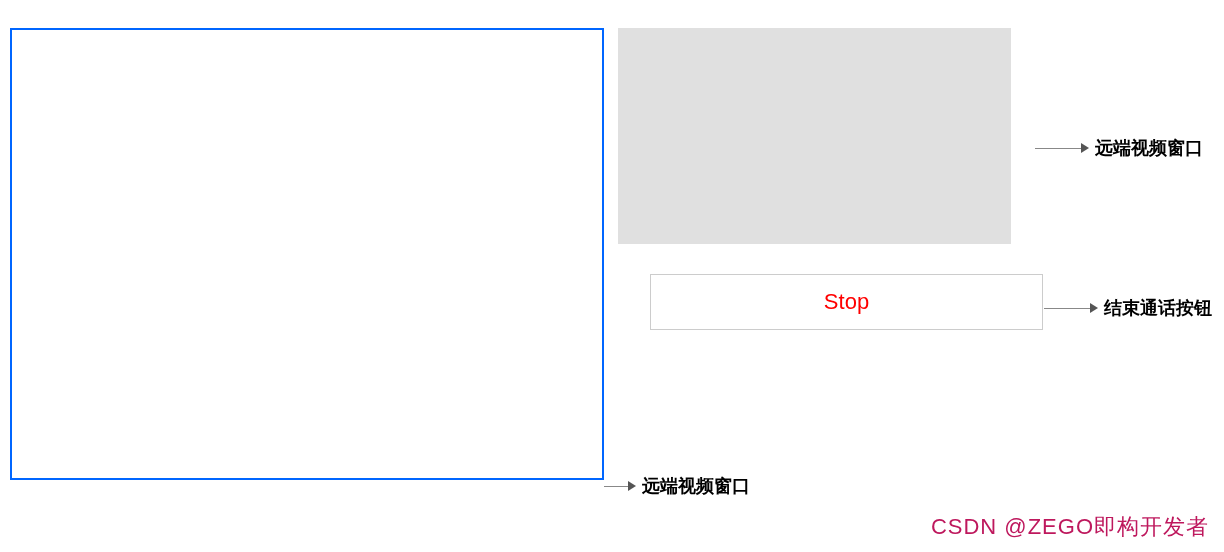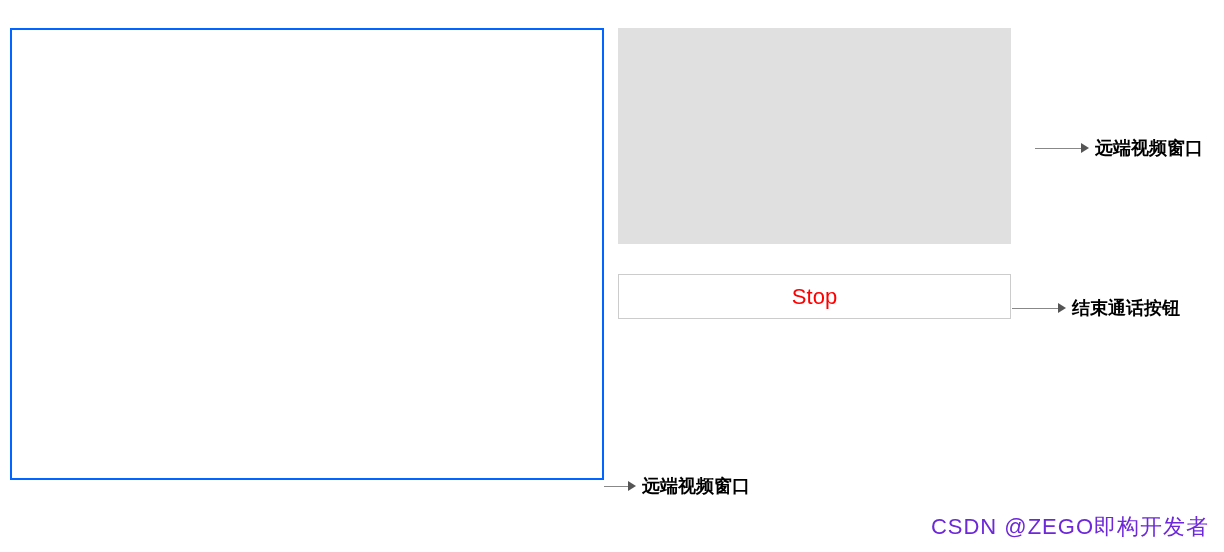--- a/index.html
+++ b/index.html
@@ -27,24 +27,24 @@
     .remote-video {
       position: absolute;
       left: 618px;
       top: 28px;
       width: 393px;
       height: 216px;
       background: #e0e0e0;
     }
     .stop-button {
       position: absolute;
-      left: 618px;
+      left: 650px;
       top: 274px;
       width: 393px;
-      height: 45px;
+      height: 56px;
       border: 1px solid #cccccc;
       background: #ffffff;
       display: flex;
       align-items: center;
       justify-content: center;
       cursor: pointer;
     }
     .stop-button-label {
       color: #ff0000;
       font-size: 22px;
@@ -80,38 +80,38 @@
     }
     .anno-remote {
       left: 1012px;
       top: 136px;
       margin-left: 23px;
     }
     .anno-remote .annotation-line {
       width: 46px;
     }
     .anno-stop {
-      left: 1012px;
+      left: 1044px;
       top: 296px;
     }
     .anno-stop .annotation-line {
       width: 46px;
     }
     .anno-local {
       left: 604px;
       top: 474px;
     }
     .anno-local .annotation-line {
       width: 24px;
     }
     .watermark {
       position: absolute;
       right: 15px;
       bottom: 10px;
-      color: #6d28d9;
+      color: #be185d;
       font-size: 22px;
       font-weight: 400;
       letter-spacing: 1px;
     }
   </style>
 </head>
 <body>
 
 <div class="local-video"></div>
 

